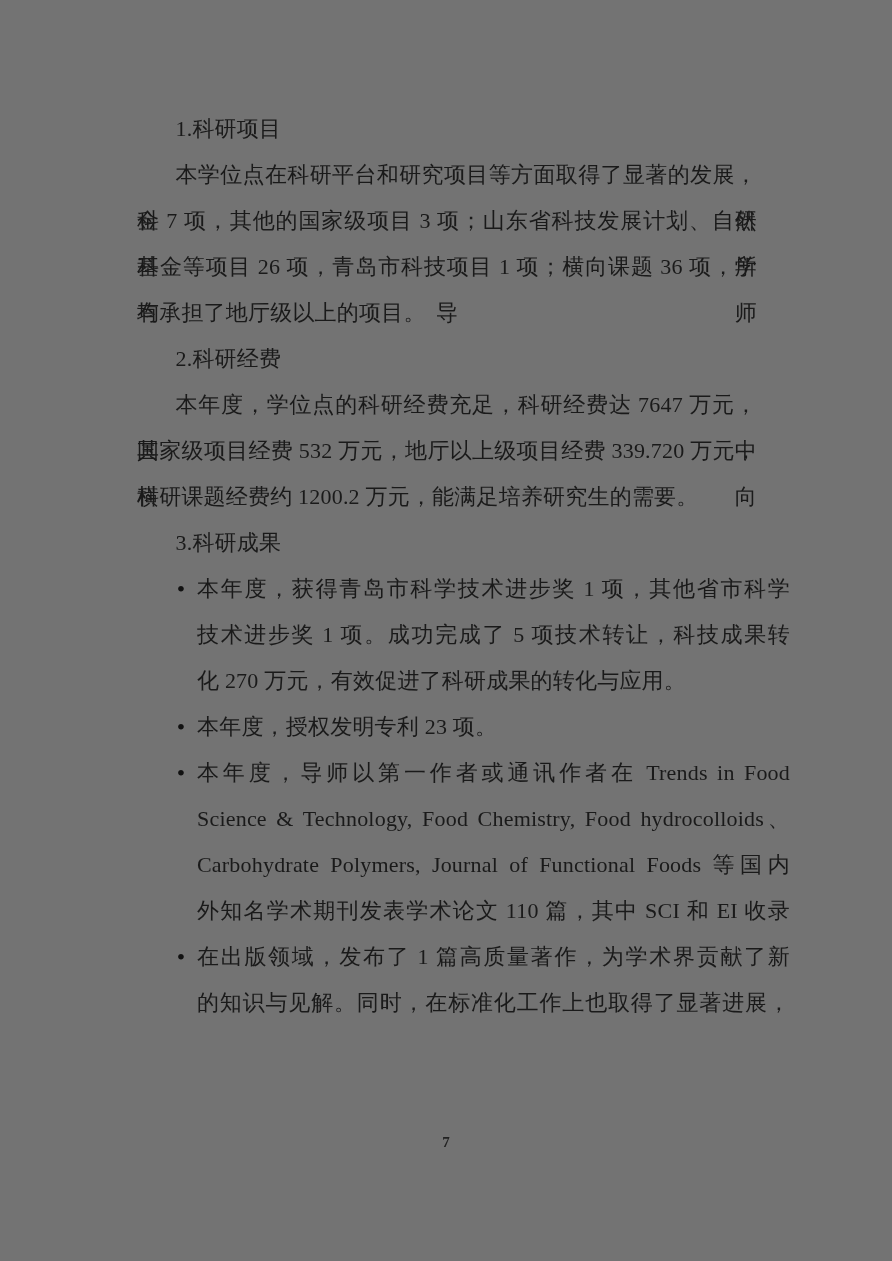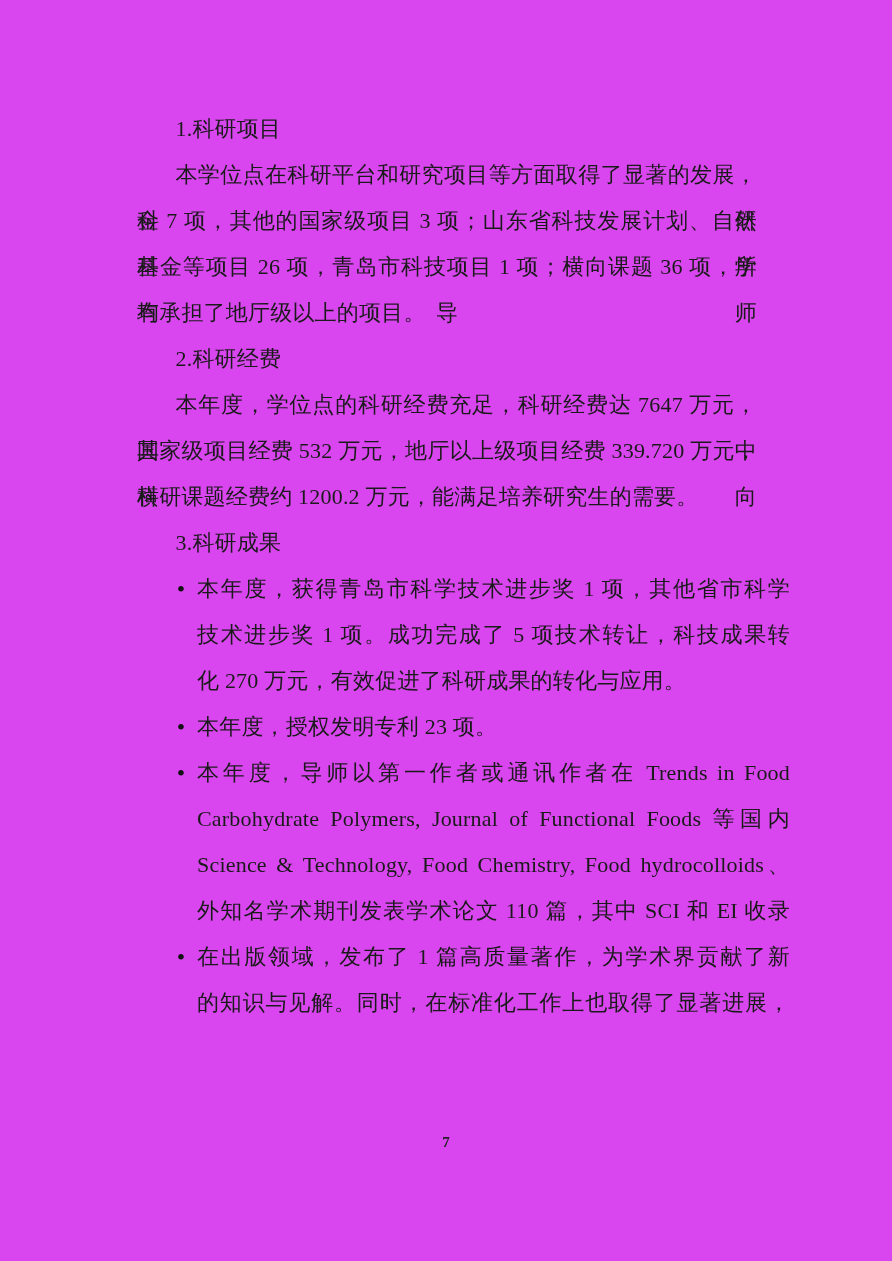--- a/index.html
+++ b/index.html
@@ -4,21 +4,21 @@
 <style>
   html, body {
     margin: 0;
     padding: 0;
     background: #ffffff;
   }
   .page {
     position: relative;
     width: 892px;
     height: 1261px;
-    background: #d946ef;
+    background: #737373;
     font-family: "Liberation Serif", "DejaVu Serif", serif;
     color: #1a1a1a;
     overflow: hidden;
   }
   .content {
     position: absolute;
     left: 137px;
     top: 106px;
     width: 655px;
   }
@@ -89,22 +89,22 @@
       </div>
 
       <div class="bitem">
         <span class="dot">•</span>
         <div class="line">本年度，授权发明专利 23 项。</div>
       </div>
 
       <div class="bitem">
         <span class="dot">•</span>
         <div class="line fill">本年度，导师以第一作者或通讯作者在 Trends in Food</div>
+        <div class="line fill">Science &amp; Technology, Food Chemistry, Food hydrocolloids、</div>
         <div class="line fill">Carbohydrate Polymers, Journal of Functional Foods 等国内</div>
-        <div class="line fill">Science &amp; Technology, Food Chemistry, Food hydrocolloids、</div>
         <div class="line fill">外知名学术期刊发表学术论文 110 篇，其中 SCI 和 EI 收录</div>
       </div>
 
       <div class="bitem">
         <span class="dot">•</span>
         <div class="line fill">在出版领域，发布了 1 篇高质量著作，为学术界贡献了新</div>
         <div class="line fill">的知识与见解。同时，在标准化工作上也取得了显著进展，</div>
       </div>
 
     </div>

